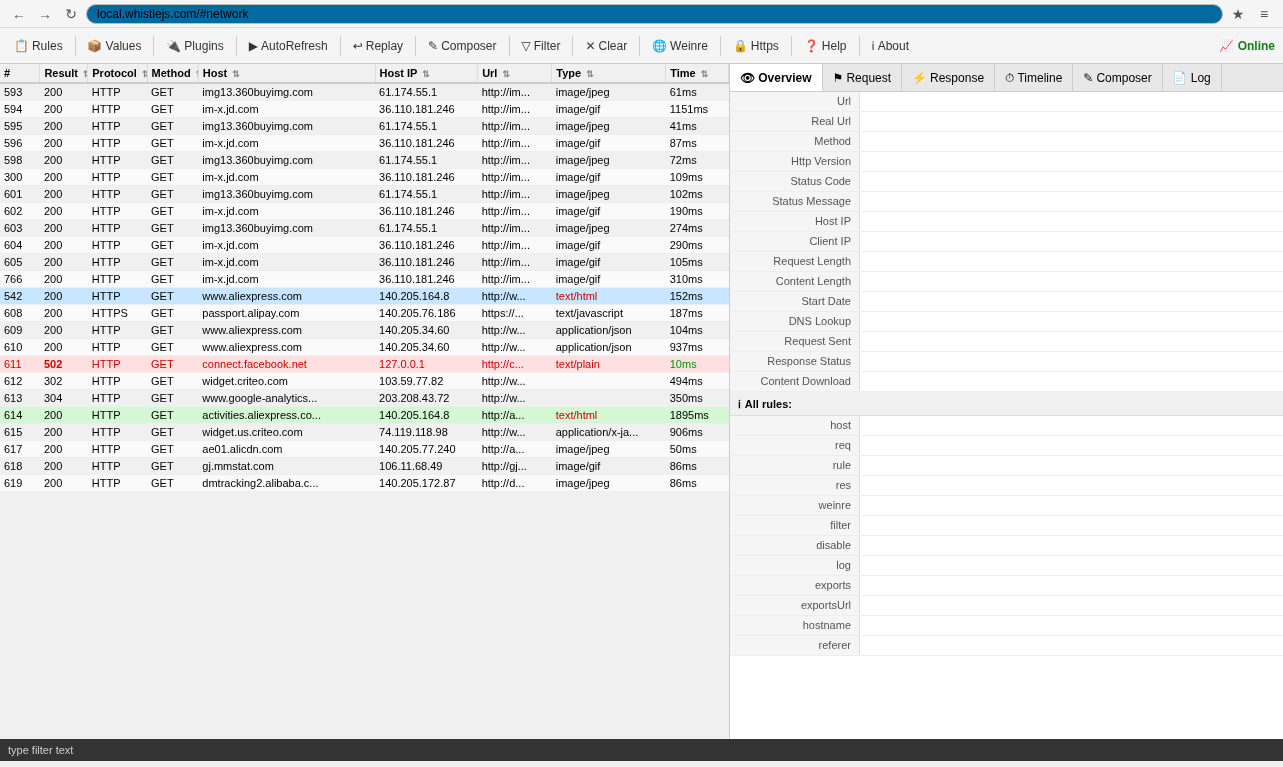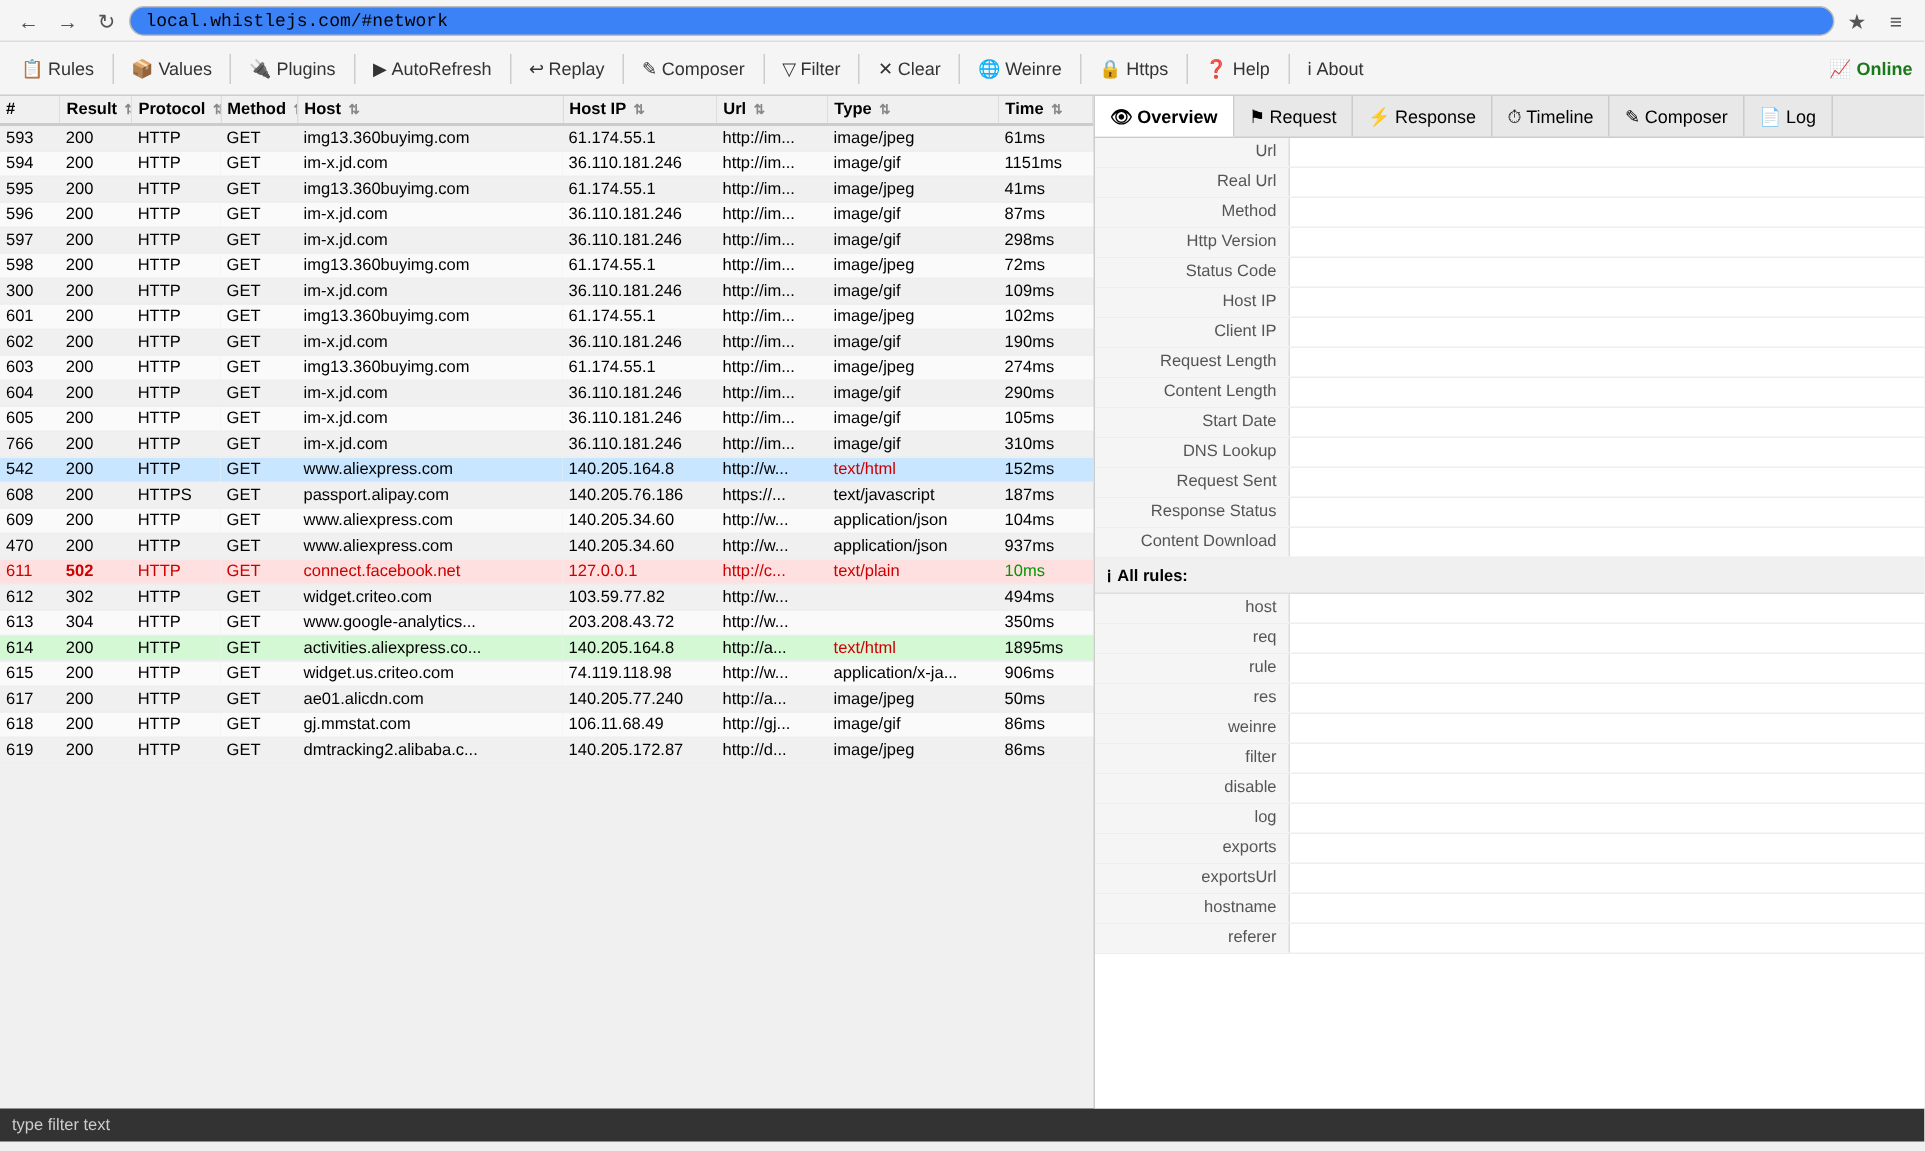--- a/index.html
+++ b/index.html
@@ -24,22 +24,21 @@
       height: 28px;
       gap: 4px;
     }
     #nav-bar input {
       flex: 1;
       height: 22px;
       border: 1px solid #ccc;
       border-radius: 10px;
       padding: 0 8px;
       font-size: 12px;
-      background: #3b82f6;
-      font-family: Liberation Mono, monospace;
+      background: #0369a1;
     }
     .nav-btn {
       width: 22px; height: 22px;
       border: none; background: none; cursor: pointer;
       font-size: 14px; color: #555;
       display: flex; align-items: center; justify-content: center;
     }
     .toolbar-btn {
       display: flex; align-items: center; gap: 3px;
       padding: 2px 6px; font-size: 12px; cursor: pointer;
@@ -349,31 +348,20 @@
     <td class="col-result" style="">200</td>
     <td class="col-protocol" style="">HTTP</td>
     <td class="col-method" style="">GET</td>
     <td class="col-host" style="">im-x.jd.com</td>
     <td class="col-hostip" style="">36.110.181.246</td>
     <td class="col-url" style="">http://im...</td>
     <td class="col-type" style="">image/gif</td>
     <td class="col-time" style="">87ms</td>
   </tr>
             <tr>
-    <td class="col-num" style="">597</td>
-    <td class="col-result" style="">200</td>
-    <td class="col-protocol" style="">HTTP</td>
-    <td class="col-method" style="">GET</td>
-    <td class="col-host" style="">im-x.jd.com</td>
-    <td class="col-hostip" style="">36.110.181.246</td>
-    <td class="col-url" style="">http://im...</td>
-    <td class="col-type" style="">image/gif</td>
-    <td class="col-time" style="">298ms</td>
-  </tr>
-            <tr>
     <td class="col-num" style="">598</td>
     <td class="col-result" style="">200</td>
     <td class="col-protocol" style="">HTTP</td>
     <td class="col-method" style="">GET</td>
     <td class="col-host" style="">img13.360buyimg.com</td>
     <td class="col-hostip" style="">61.174.55.1</td>
     <td class="col-url" style="">http://im...</td>
     <td class="col-type" style="">image/jpeg</td>
     <td class="col-time" style="">72ms</td>
   </tr>
@@ -481,21 +469,21 @@
     <td class="col-result" style="">200</td>
     <td class="col-protocol" style="">HTTP</td>
     <td class="col-method" style="">GET</td>
     <td class="col-host" style="">www.aliexpress.com</td>
     <td class="col-hostip" style="">140.205.34.60</td>
     <td class="col-url" style="">http://w...</td>
     <td class="col-type" style="">application/json</td>
     <td class="col-time" style="">104ms</td>
   </tr>
             <tr>
-    <td class="col-num" style="">470</td>
+    <td class="col-num" style="">610</td>
     <td class="col-result" style="">200</td>
     <td class="col-protocol" style="">HTTP</td>
     <td class="col-method" style="">GET</td>
     <td class="col-host" style="">www.aliexpress.com</td>
     <td class="col-hostip" style="">140.205.34.60</td>
     <td class="col-url" style="">http://w...</td>
     <td class="col-type" style="">application/json</td>
     <td class="col-time" style="">937ms</td>
   </tr>
             <tr class="highlight-red">
@@ -636,20 +624,24 @@
   </div>
           <div class="overview-row">
     <div class="overview-label">Http Version</div>
     <div class="overview-value"></div>
   </div>
           <div class="overview-row">
     <div class="overview-label">Status Code</div>
     <div class="overview-value"></div>
   </div>
           <div class="overview-row">
+    <div class="overview-label">Status Message</div>
+    <div class="overview-value"></div>
+  </div>
+          <div class="overview-row">
     <div class="overview-label">Host IP</div>
     <div class="overview-value"></div>
   </div>
           <div class="overview-row">
     <div class="overview-label">Client IP</div>
     <div class="overview-value"></div>
   </div>
           <div class="overview-row">
     <div class="overview-label">Request Length</div>
     <div class="overview-value"></div>

